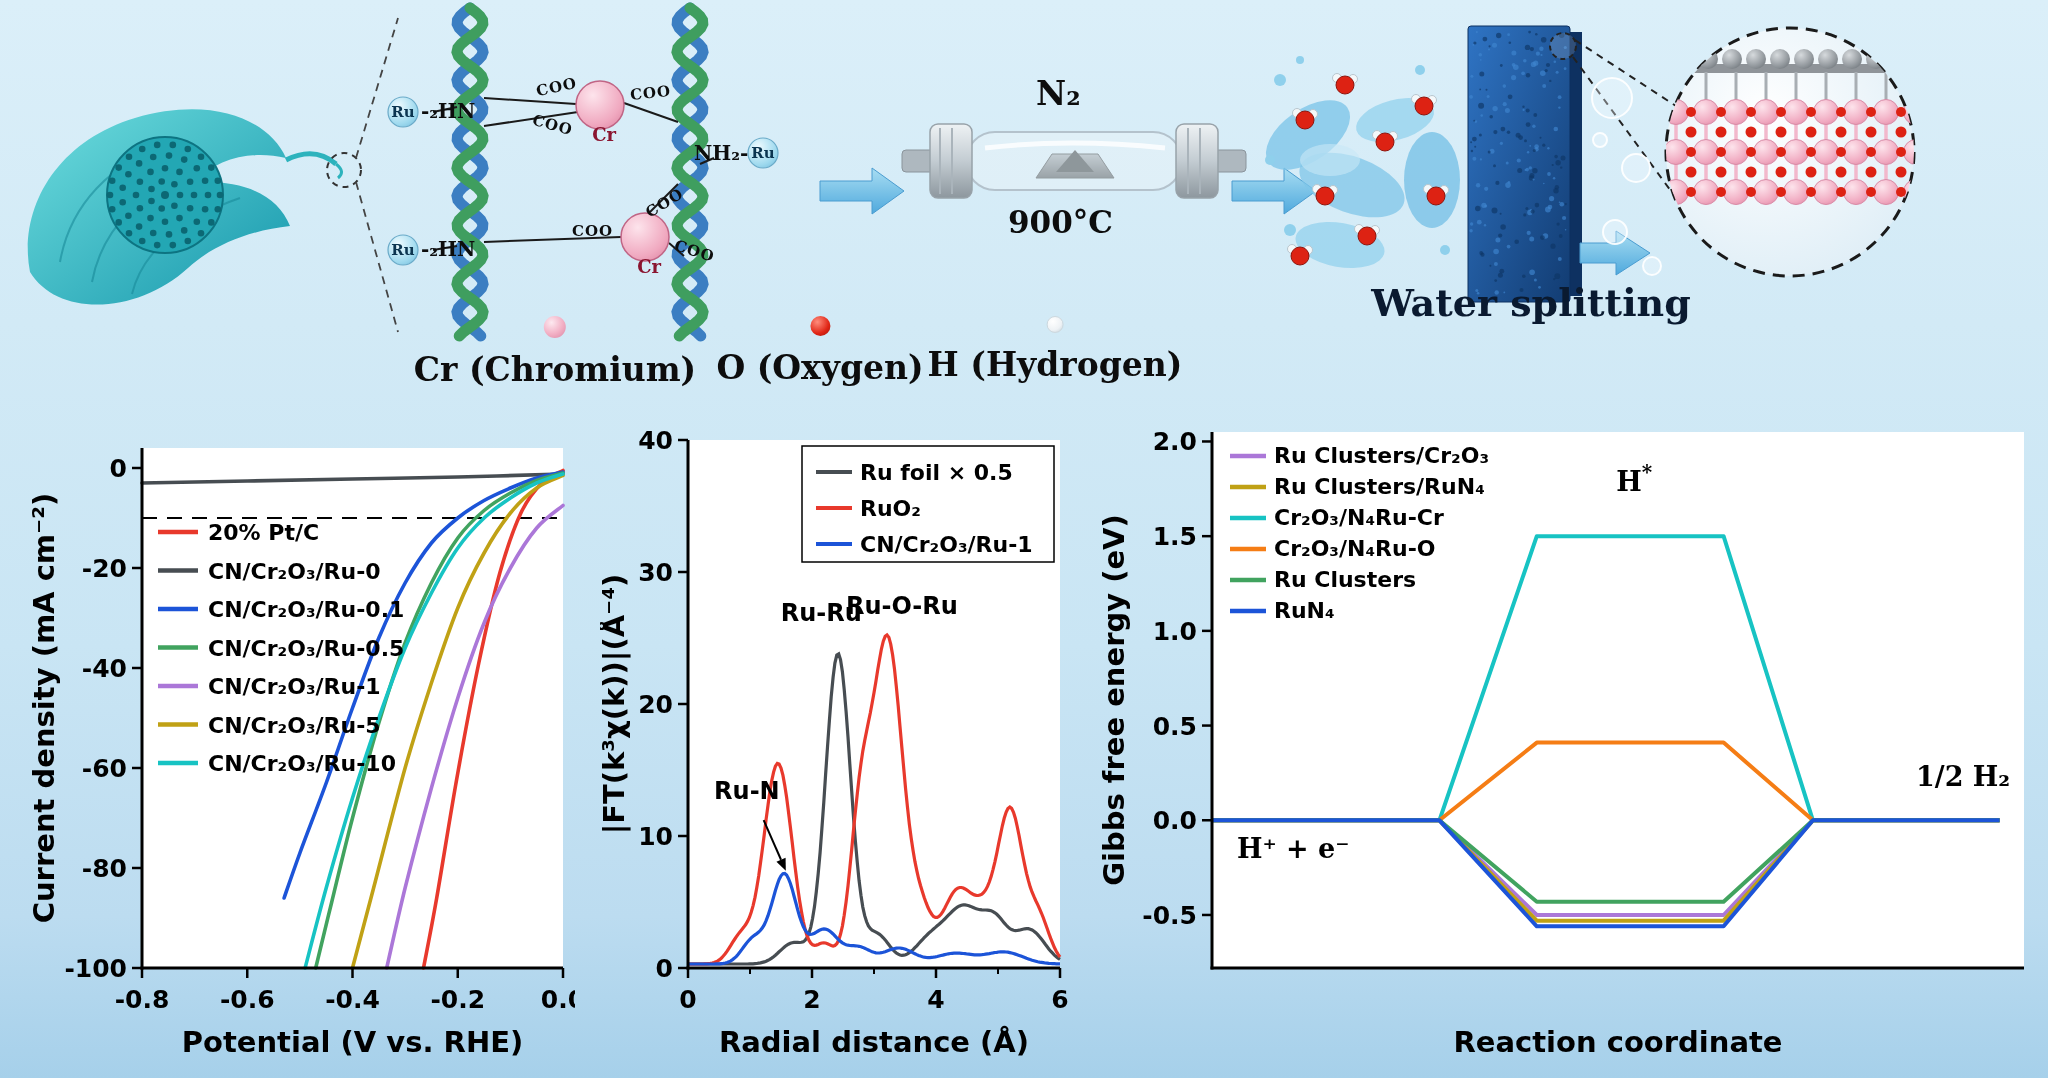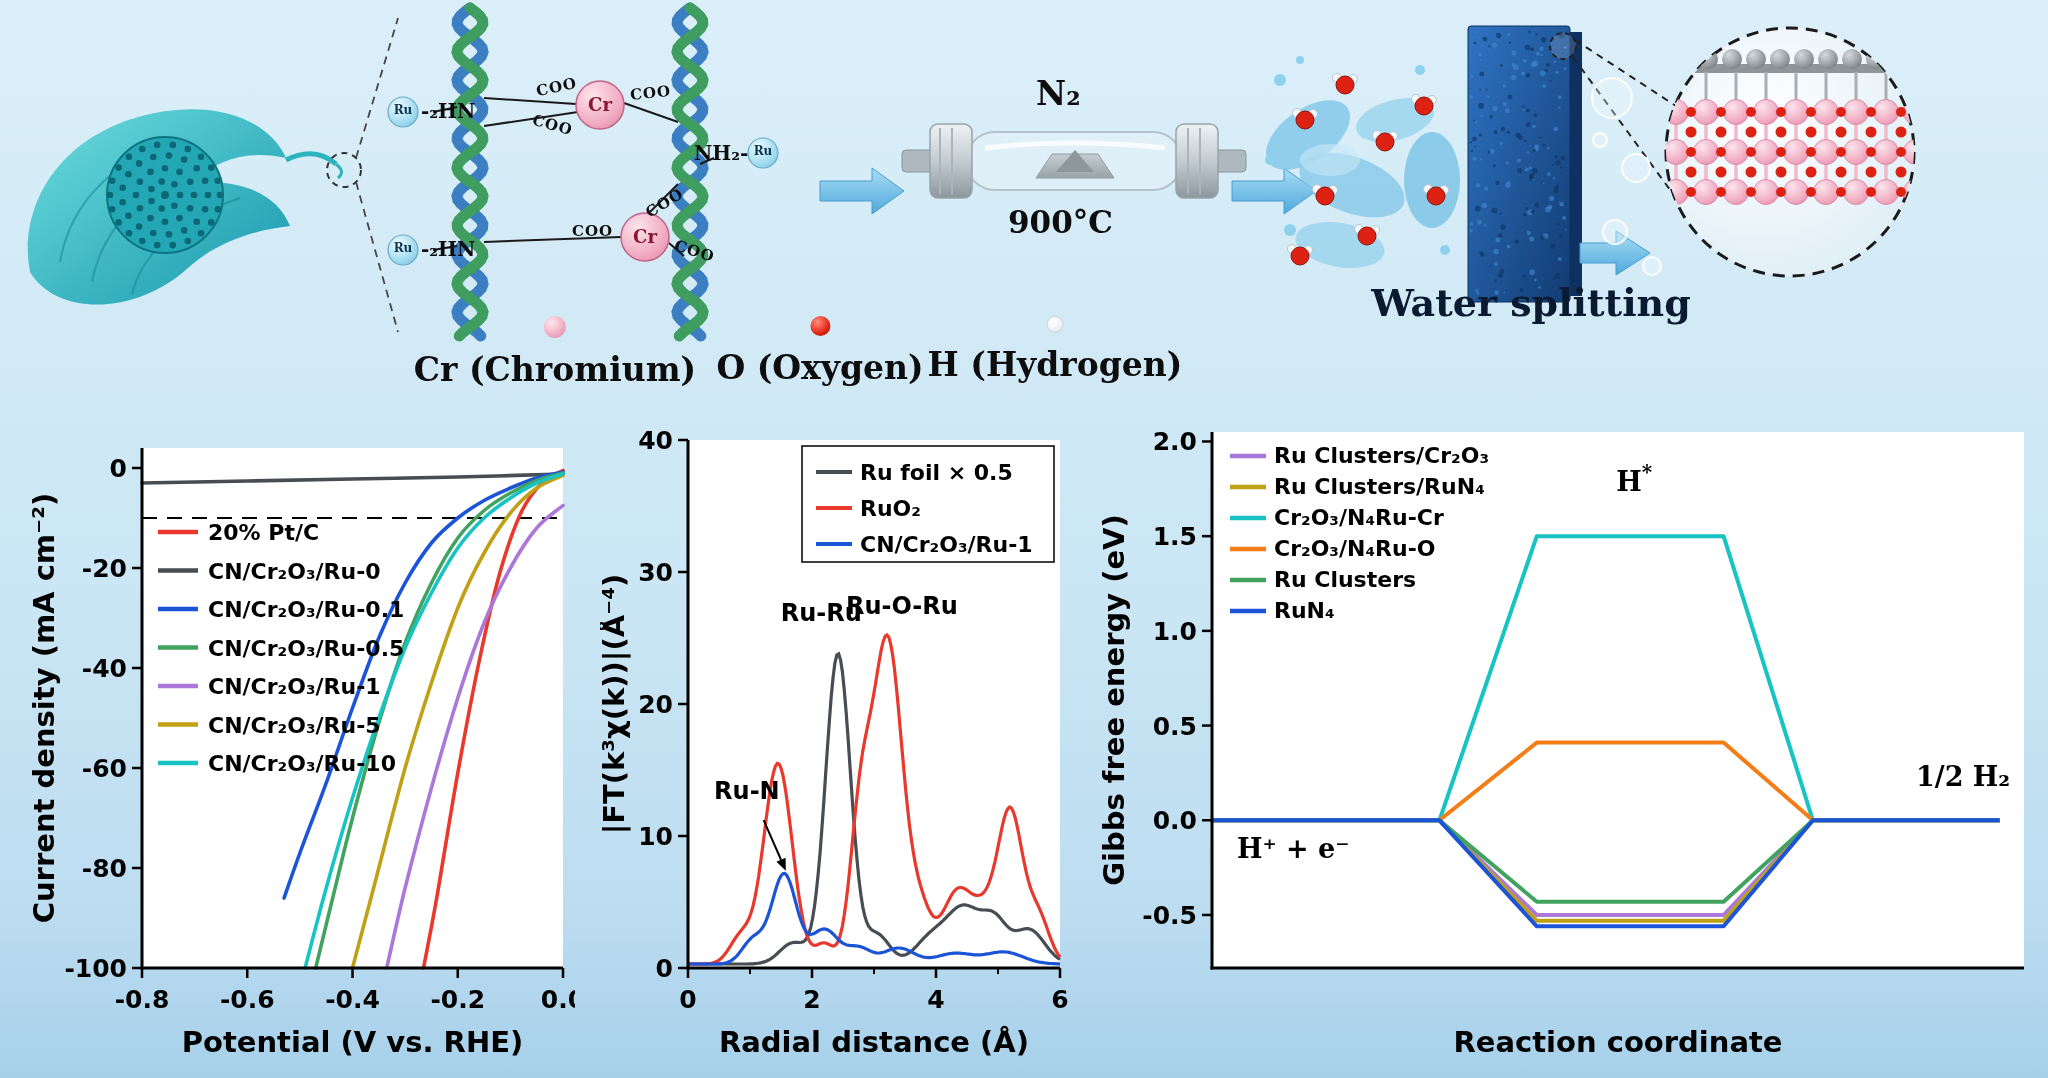--- a/index.html
+++ b/index.html
@@ -15,25 +15,25 @@
   .ann{font-size:24px;font-weight:bold;fill:#000;}
   .state{font-size:27px;font-weight:bold;fill:#000;font-family:"DejaVu Serif",serif;}
   .ov{position:absolute;font-family:"DejaVu Serif",serif;font-weight:bold;color:#0d0d0d;white-space:nowrap;}
   #lbl-n2{left:1036px;top:74px;width:60px;text-align:left;font-size:33px;}
   #lbl-temp{left:1008px;top:204px;width:120px;text-align:left;font-size:31px;}
   #lbl-ws{left:1358px;top:280px;width:330px;text-align:center;font-size:38px;color:#0a1a30;margin-left:8px;}
   .mol{font-size:20px;}
   #mol-hn-top{left:421px;top:99px;}
   #mol-hn-bot{left:421px;top:237px;}
   #mol-nh2{left:694px;top:141px;}
-  .atom-sym{font-size:12px;width:30px;text-align:center;color:#0b3550;}
+  .atom-sym{font-size:15px;width:30px;text-align:center;color:#0b3550;}
   #sym-ru1{left:388px;top:103px;}
   #sym-ru2{left:388px;top:241px;}
   #sym-ru3{left:748px;top:144px;}
-  .cr-sym{font-size:18px;width:32px;text-align:center;color:#8a1530;}
+  .cr-sym{font-size:18px;width:32px;text-align:right;color:#8a1530;margin-top:30px;}
   #sym-cr1{left:584px;top:94px;}
   #sym-cr2{left:629px;top:226px;}
   .coo{font-size:15px;letter-spacing:1px;}
   #coo1{left:536px;top:78px;transform:rotate(-12deg);}
   #coo2{left:532px;top:116px;transform:rotate(16deg);}
   #coo3{left:630px;top:84px;transform:rotate(-6deg);}
   #coo4{left:572px;top:222px;}
   #coo5{left:674px;top:242px;transform:rotate(18deg);}
   #coo6{left:644px;top:194px;transform:rotate(-32deg);}
   .atom{position:absolute;top:316px;display:flex;flex-direction:column;align-items:center;gap:12px;transform:translateX(-50%);}

